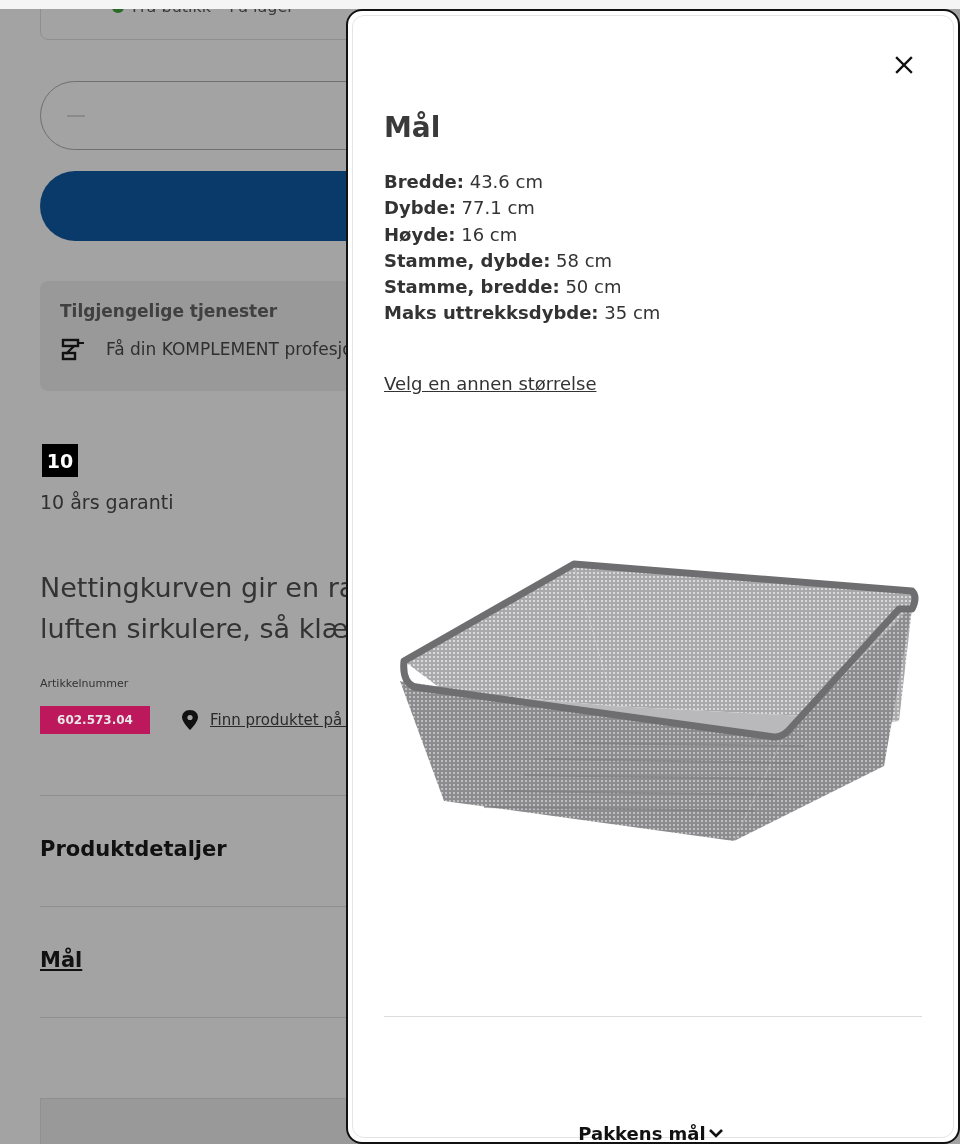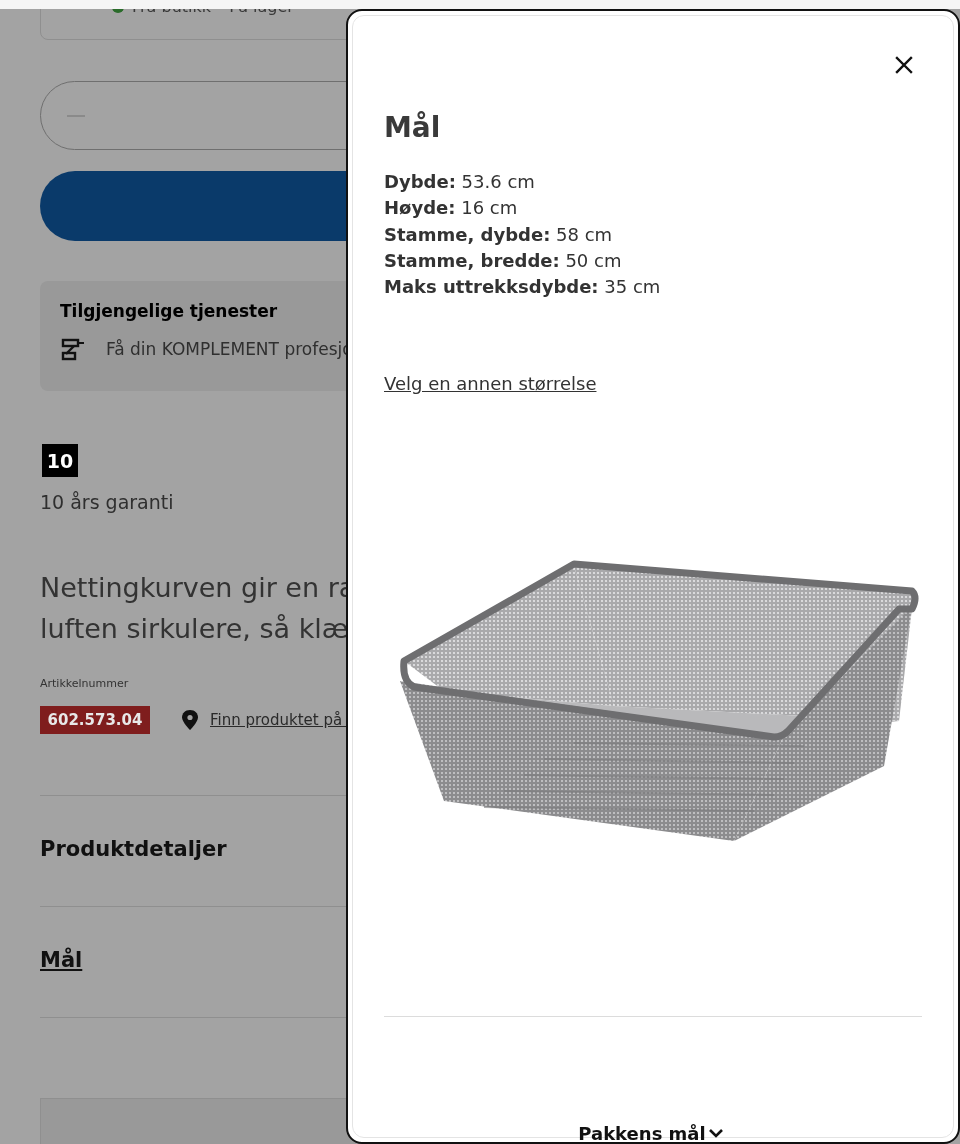--- a/index.html
+++ b/index.html
@@ -38,21 +38,21 @@
     }
     .buy-button {
       position: absolute; left: 40px; top: 162px; width: 420px; height: 70px;
       background: #0a3a6a; border-radius: 35px;
     }
     .services-box {
       position: absolute; left: 40px; top: 272px; width: 420px; height: 110px;
       background: #999999; border-radius: 8px;
     }
     .services-title {
-      position: absolute; left: 20px; top: 20px; font-size: 17px; font-weight: bold; color: #000000;
+      position: absolute; left: 20px; top: 20px; font-size: 17px; font-weight: bold; color: #404040;
       white-space: nowrap;
     }
     .services-row {
       position: absolute; left: 20px; top: 55px; display: flex; align-items: center; gap: 20px;
       white-space: nowrap;
     }
     .services-text { font-size: 17px; color: #2f2f2f; }
     .drill-icon { width: 26px; height: 26px; }
     .warranty-badge {
       position: absolute; left: 42px; top: 435px; width: 36px; height: 33px;
@@ -60,21 +60,21 @@
       display: flex; align-items: center; justify-content: center;
     }
     .warranty-text { position: absolute; left: 40px; top: 482px; font-size: 19px; color: #2f2f2f; white-space: nowrap; }
     .description {
       position: absolute; left: 40px; top: 558px; font-size: 27px; color: #333; line-height: 41px;
       white-space: nowrap;
     }
     .article-label { position: absolute; left: 40px; top: 668px; font-size: 11px; color: #333; white-space: nowrap; }
     .article-number {
       position: absolute; left: 40px; top: 697px; width: 110px; height: 28px;
-      background: #7f1d1d; color: #e8e8e8; font-weight: bold; font-size: 15px;
+      background: #be185d; color: #e8e8e8; font-weight: bold; font-size: 12px;
       display: flex; align-items: center; justify-content: center;
     }
     .find-link {
       position: absolute; left: 180px; top: 700px; display: flex; align-items: center; gap: 10px;
       white-space: nowrap;
     }
     .find-link-text { font-size: 15px; color: #2a2a2a; text-decoration: underline; }
     .pin-icon { width: 20px; height: 22px; }
     .divider { position: absolute; left: 40px; width: 420px; height: 1px; background: #8f8f8f; }
     .section-title { position: absolute; left: 40px; font-size: 21px; font-weight: bold; color: #111; white-space: nowrap; }
@@ -184,22 +184,26 @@
   <div class="close-button">
     <svg width="20" height="20" viewBox="0 0 20 20">
       <path d="M3 3 L17 17 M17 3 L3 17" stroke="#111" stroke-width="2.4" stroke-linecap="square"></path>
     </svg>
   </div>
 
   <div class="modal-title">Mål</div>
 
   <div class="spec-list">
     <div class="spec-row">
+      <span class="spec-label">Bredde:</span>
+      <span>43.6 cm</span>
+    </div>
+    <div class="spec-row">
       <span class="spec-label">Dybde:</span>
-      <span>53.6 cm</span>
+      <span>77.1 cm</span>
     </div>
     <div class="spec-row">
       <span class="spec-label">Høyde:</span>
       <span>16 cm</span>
     </div>
     <div class="spec-row">
       <span class="spec-label">Stamme, dybde:</span>
       <span>58 cm</span>
     </div>
     <div class="spec-row">

